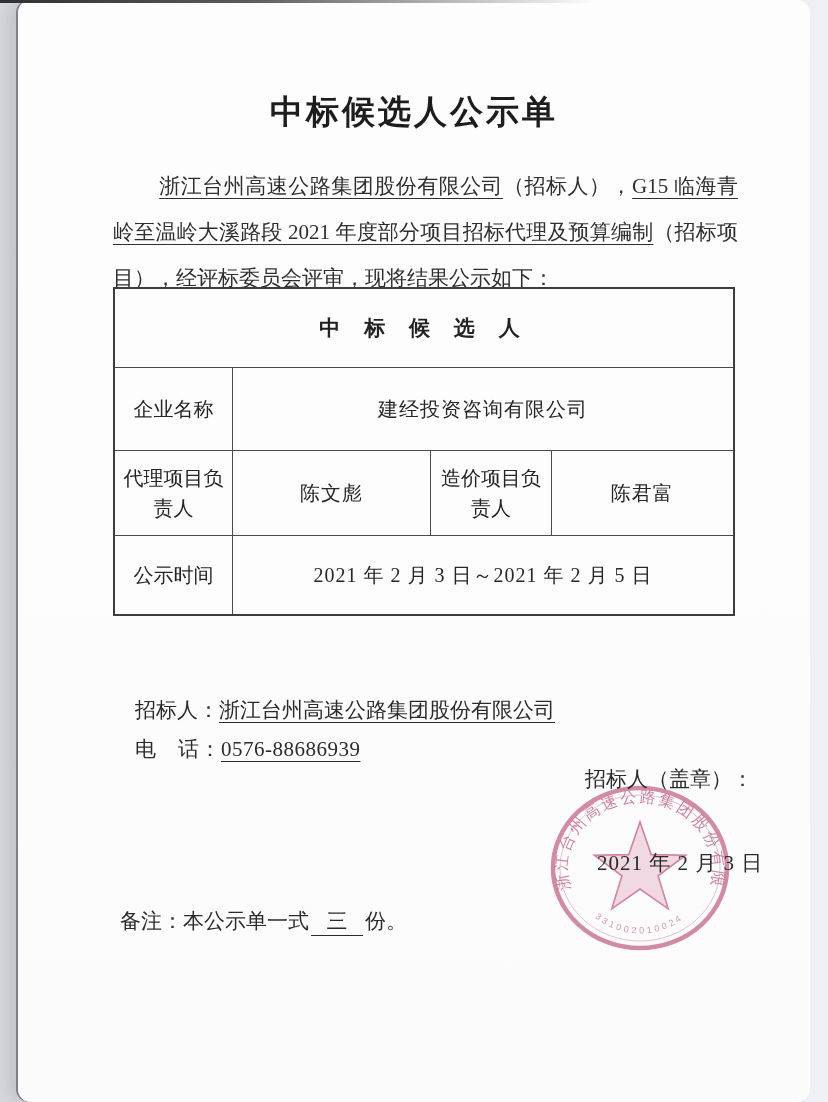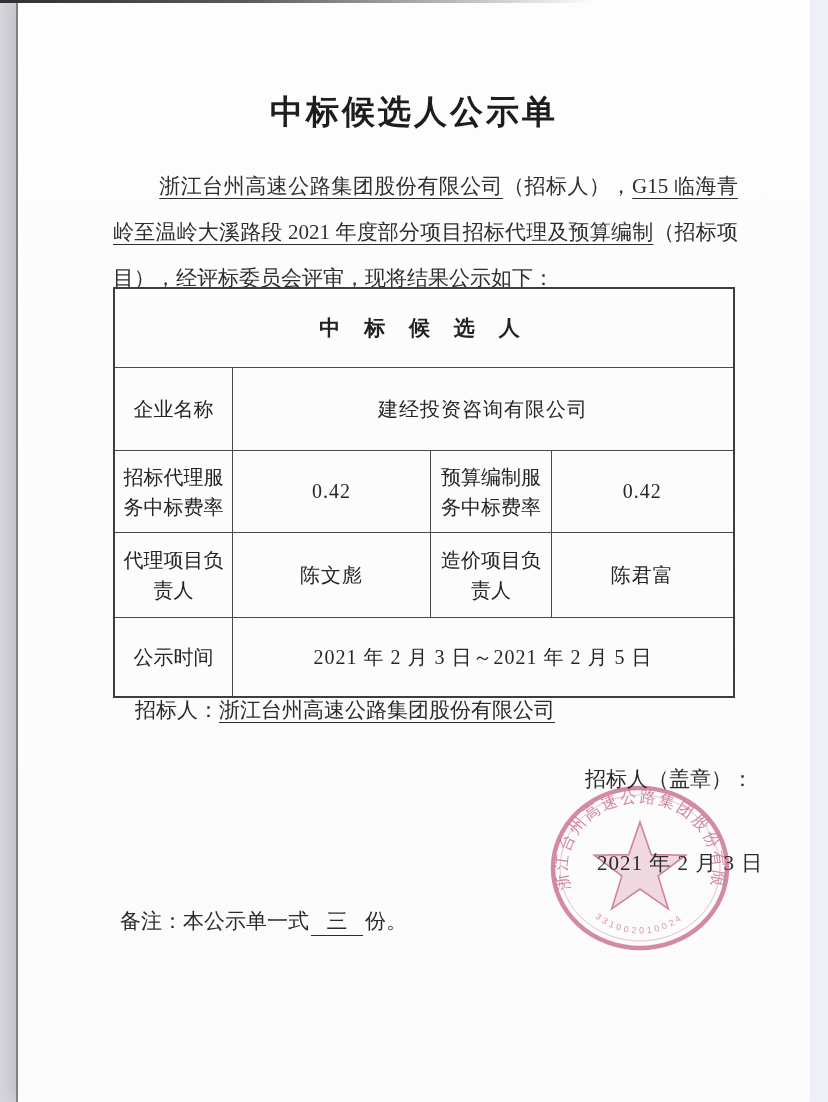--- a/index.html
+++ b/index.html
@@ -13,20 +13,21 @@
   .top-edge {
     position: absolute; left: 0; top: 0; width: 100%; height: 3px;
     background: linear-gradient(90deg, #2f2f34 0%, #5a5a61 30%, rgba(90,90,97,0) 72%);
     z-index: 5;
   }
   .paper {
     position: absolute; left: 18px; top: 0; width: 792px; height: 1102px;
     background: linear-gradient(180deg, #fdfdfe 0%, #fcfcfd 60%, #fbfbfc 100%);
     box-shadow: -2px 0 0 rgba(70,70,78,0.55), -10px 0 14px rgba(0,0,0,0.10);
     color: #2b2b2b;
+    border-radius: 13px;
   }
   .doc-title {
     position: absolute; left: 0; top: 90px; width: 100%;
     text-align: center; font-size: 33px; font-weight: bold; color: #1d1d1d;
     letter-spacing: 3px;
     font-family: "Liberation Sans", "DejaVu Sans", sans-serif;
   }
   .intro {
     position: absolute; left: 95px; top: 163px; width: 625px;
     font-size: 21px; line-height: 46px; text-align: justify;
@@ -106,43 +107,40 @@
           <col style="width:29.5%">
       </colgroup>
       <tbody>
           <tr class="r-header">
         <td colspan="4" class="tbl-header">中 标 候 选 人</td>
       </tr>
       <tr class="r-company">
         <td class="lbl">企业名称</td>
         <td colspan="3" class="val">建经投资咨询有限公司</td>
       </tr>
-      <tr class="r-rate">
-        <td class="lbl">招标代理服务中标费率</td>
-        <td class="val">0.42</td>
-        <td class="lbl">预算编制服务中标费率</td>
-        <td class="val">0.42</td>
-      </tr>
       <tr class="r-person">
         <td class="lbl">代理项目负责人</td>
         <td class="val">陈文彪</td>
         <td class="lbl">造价项目负责人</td>
         <td class="val">陈君富</td>
       </tr>
       <tr class="r-time">
         <td class="lbl">公示时间</td>
         <td colspan="3" class="val">2021 年 2 月 3 日～2021 年 2 月 5 日</td>
       </tr>
     </tbody>
       </table>
 
     <div class="foot-line" id="bidder-line">
       <span>招标人：</span><span class="u">浙江台州高速公路集团股份有限公司</span>
     </div>
 
+    <div class="foot-line" id="phone-line">
+      <span>电　话：</span><span class="u">0576-88686939</span>
+    </div>
 
     <svg class="stamp" viewBox="0 0 186 172" xmlns="http://www.w3.org/2000/svg">
       <ellipse cx="93" cy="86" rx="87" ry="80" fill="none" stroke="#c4597e" stroke-width="4.5" opacity="0.85"></ellipse>
       <ellipse cx="93" cy="86" rx="80" ry="73" fill="none" stroke="#cf7094" stroke-width="1" opacity="0.5"></ellipse>
       <path id="stamp-arc-top" d="M 24,109 A 73,67 0 1 1 162,109" fill="none"></path>
       <path id="stamp-arc-bottom" d="M 42,130 A 67,61 0 0 0 144,130" fill="none"></path>
       <polygon points="93,40 104.2,72.6 138.7,73.2 111.1,93.9 121.2,126.8 93,107 64.8,126.8 74.9,93.9 47.3,73.2 81.8,72.6" fill="rgba(202,95,131,0.30)" stroke="#c4597e" stroke-width="1.6" opacity="0.9"></polygon>
       <text font-size="16" letter-spacing="2.5" fill="#c4597e" opacity="0.9">
         <textPath href="#stamp-arc-top" startOffset="2">浙江台州高速公路集团股份有限公司</textPath>
       </text>

